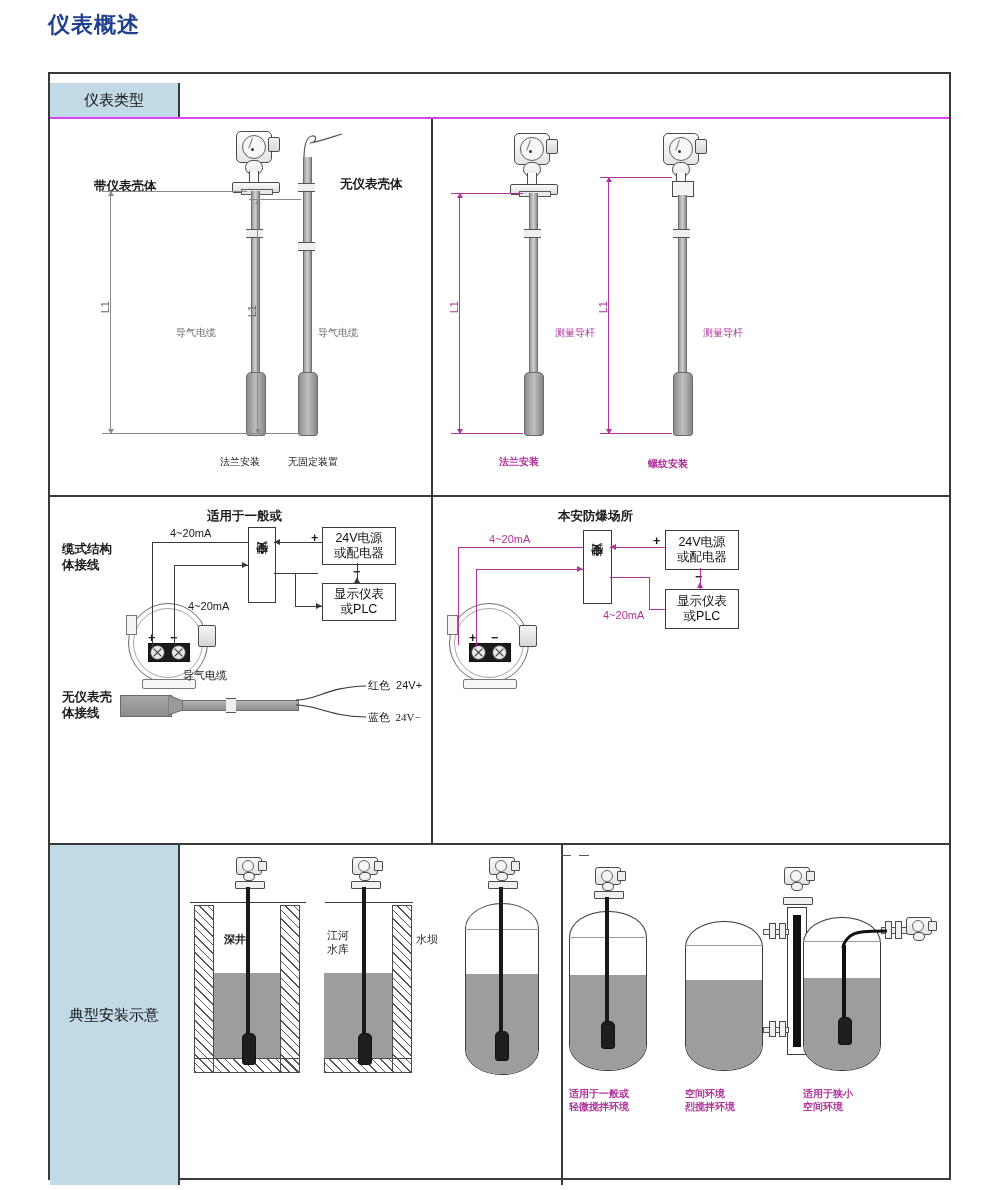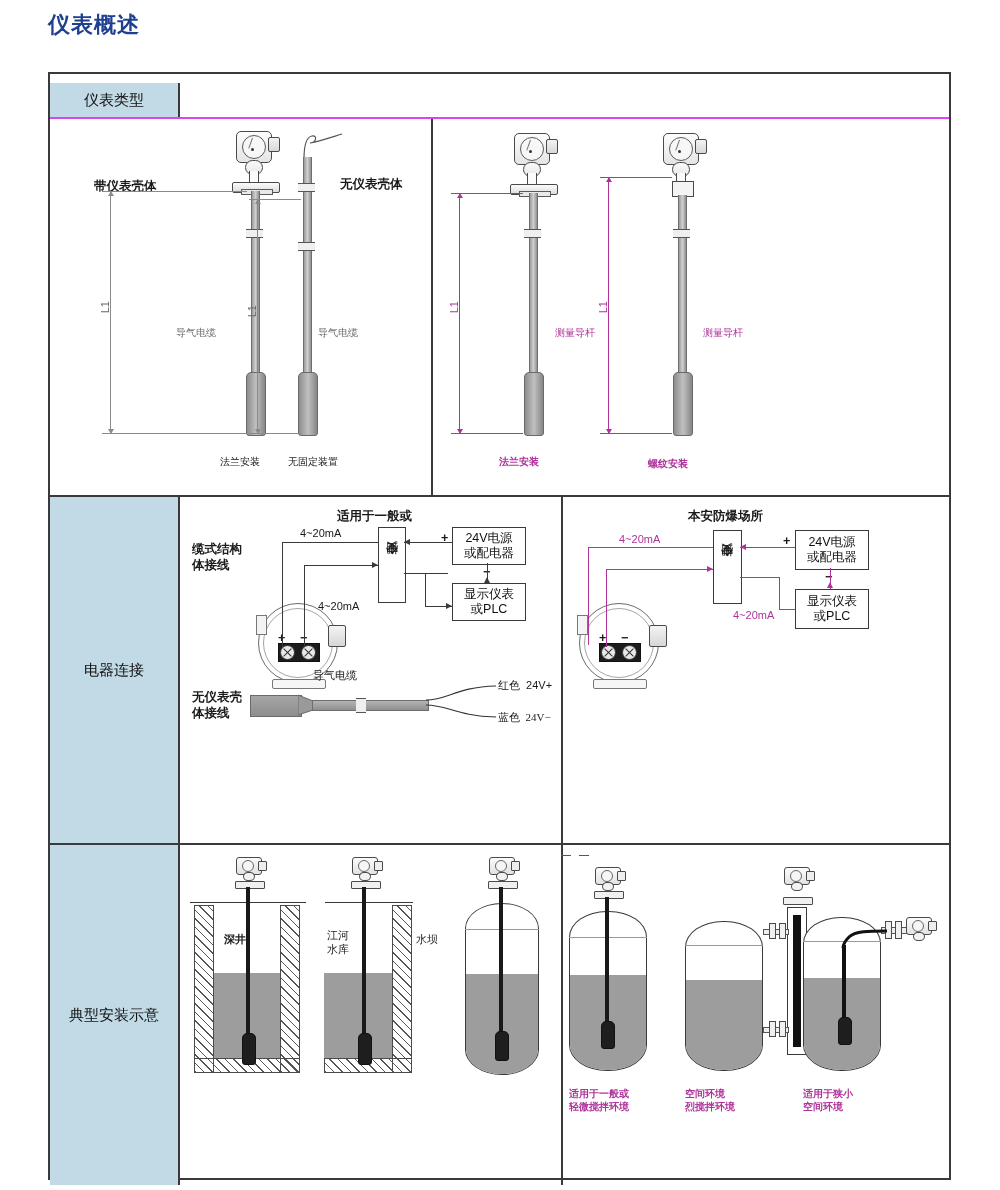--- a/index.html
+++ b/index.html
@@ -258,21 +258,20 @@
       <div class="arrowdn mag" style="left:172.5px;top:310px;"></div>
       <div class="dimtick mag" style="left:167px;top:58px;width:72px;"></div>
       <div class="dimtick mag" style="left:167px;top:314px;width:72px;"></div>
       <div class="lbl mag vtext" style="left:164px;top:182px;">L1</div>
       <div class="lbl cap mag" style="left:270px;top:208px;">测量导杆</div>
       <div class="lbl cap magb" style="left:215px;top:339px;">螺纹安装</div>
     </div>
   </div>
 
   <div class="trow r2">
-    <div class="rowlabel">电器连接</div>
 
     <div class="cellA">
       <div class="lbl bold" style="left:157px;top:12px;">适用于一般或</div>
       <div class="lbl bold" style="left:12px;top:45px;">缆式结构
 体接线</div>
 
       <div class="txfront" style="left:72px;top:100px;">
         <div class="ring"></div>
           <div class="ring2"></div>
         <div class="earA"></div>

